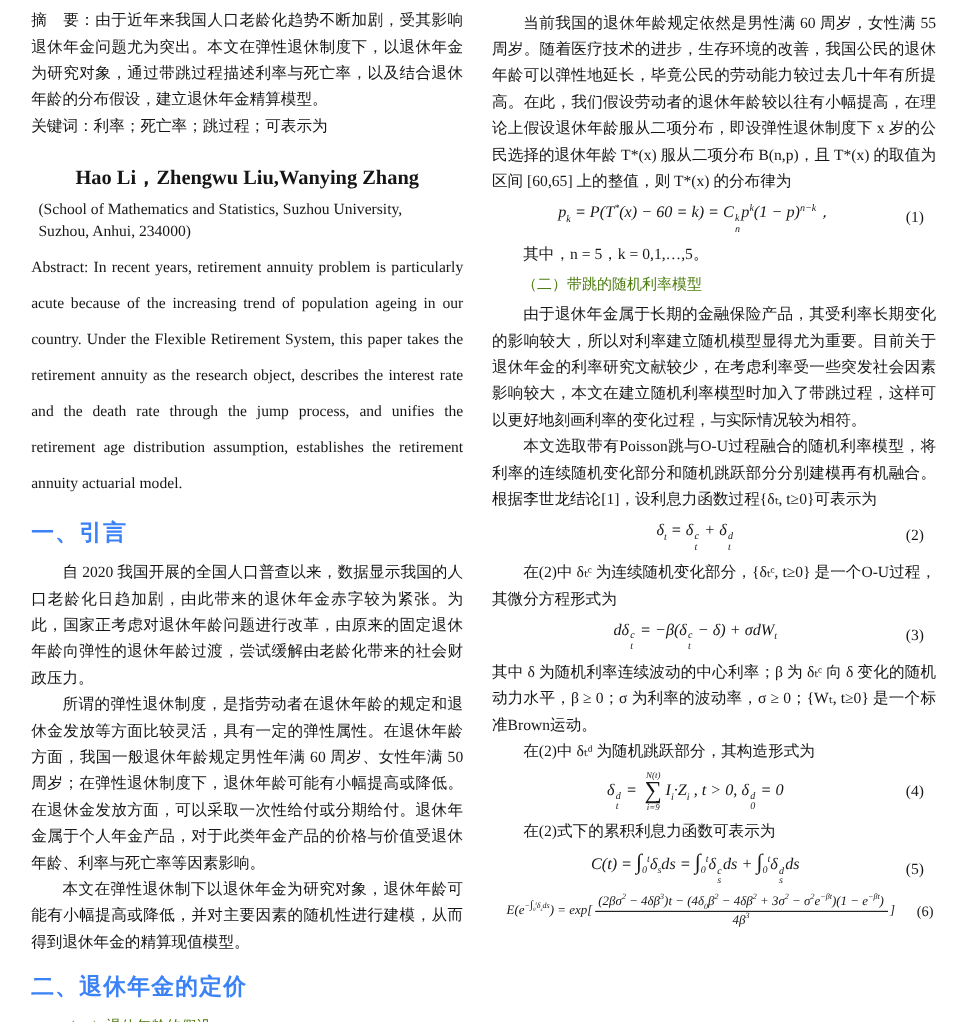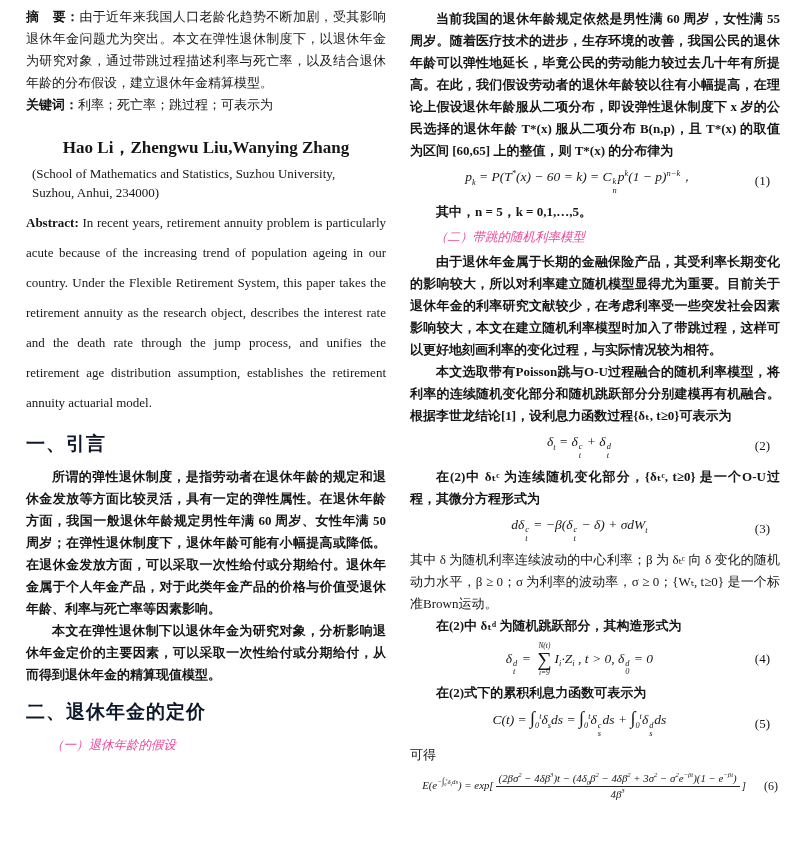--- a/index.html
+++ b/index.html
@@ -8,32 +8,32 @@
     margin:0 auto;background:#ffffff;color:#161616;
     display:flex;gap:24px;padding:6px 20px 0 26px;
     font-family:"Liberation Serif","DejaVu Serif",serif;
   }
   .col{box-sizing:border-box;}
   .col.left{width:360px;flex:none;}
   .col.right{width:370px;flex:none;padding-top:2px;}
 
   p{margin:0;}
   .cn{font-size:13px;line-height:22px;text-align:justify;}
-  .indent{text-indent:2em;font-weight:bold;}
+  .indent{text-indent:2em;}
   .en{font-size:13px;line-height:30px;text-align:justify;}
-  .lbl{font-weight:bold;}
+  .lbl{font-weight:normal;}
   .abs-blk{margin-bottom:0;}
 
   .authors{font-size:17px;font-weight:bold;text-align:center;
     margin:20px 0 5px 0;font-family:"Liberation Serif","DejaVu Serif",serif;}
   .affil{font-size:13px;line-height:19px;text-align:left;margin:0 6px 6px 6px;}
 
-  .sec{font-size:19px;font-weight:700;margin:13px 0 9px 0;color:#0f172a;
+  .sec{font-size:19px;font-weight:700;margin:13px 0 9px 0;color:#3b82f6;
     font-family:"Liberation Sans","DejaVu Sans",sans-serif;letter-spacing:1px;}
-  .subsec{font-size:12.5px;line-height:22px;text-indent:2em;margin:3px 0;color:#ec4899;font-style:italic;}
+  .subsec{font-size:12.5px;line-height:22px;text-indent:2em;margin:3px 0;color:#4d7c0f;}
 
   .eq-row{display:flex;align-items:center;gap:6px;margin:5px 0;}
   .eq-math{flex:1;text-align:center;font-style:italic;font-size:13.5px;line-height:1.5;
     font-family:"Liberation Serif","DejaVu Serif",serif;}
   .eq-num{font-style:normal;font-size:13px;flex:none;padding-right:10px;}
   .eq-row.small .eq-math{font-size:10.8px;}
   .eq-row.small .eq-num{font-size:12px;padding-right:2px;}
 
   .eq-math sup,.eq-math sub{font-size:62%;line-height:0;}
   .stack{display:inline-flex;flex-direction:column;align-items:flex-start;
@@ -56,22 +56,23 @@
   <div class="col left">
     <p class="cn abs-blk"><b class="lbl">摘　要：</b><span>由于近年来我国人口老龄化趋势不断加剧，受其影响退休年金问题尤为突出。本文在弹性退休制度下，以退休年金为研究对象，通过带跳过程描述利率与死亡率，以及结合退休年龄的分布假设，建立退休年金精算模型。</span></p>
     <p class="cn"><b class="lbl">关键词：</b><span>利率；死亡率；跳过程；可表示为</span></p>
 
     <div class="authors">Hao Li，Zhengwu Liu,Wanying Zhang</div>
     <p class="affil">(School of Mathematics and Statistics, Suzhou University, Suzhou, Anhui, 234000)</p>
 
     <p class="en"><b class="lbl">Abstract:</b><span> In recent years, retirement annuity problem is particularly acute because of the increasing trend of population ageing in our country. Under the Flexible Retirement System, this paper takes the retirement annuity as the research object, describes the interest rate and the death rate through the jump process, and unifies the retirement age distribution assumption, establishes the retirement annuity actuarial model.</span></p>
 
     <div class="sec">一、引言</div>
+    <p class="cn indent">自 2020 我国开展的全国人口普查以来，数据显示我国的人口老龄化日趋加剧，由此带来的退休年金赤字较为紧张。为此，国家正考虑对退休年龄问题进行改革，由原来的固定退休年龄向弹性的退休年龄过渡，尝试缓解由老龄化带来的社会财政压力。</p>
     <p class="cn indent">所谓的弹性退休制度，是指劳动者在退休年龄的规定和退休金发放等方面比较灵活，具有一定的弹性属性。在退休年龄方面，我国一般退休年龄规定男性年满 60 周岁、女性年满 50 周岁；在弹性退休制度下，退休年龄可能有小幅提高或降低。在退休金发放方面，可以采取一次性给付或分期给付。退休年金属于个人年金产品，对于此类年金产品的价格与价值受退休年龄、利率与死亡率等因素影响。</p>
-    <p class="cn indent">本文在弹性退休制下以退休年金为研究对象，分析影响退休年金定价的主要因素，可以采取一次性给付或分期给付，从而得到退休年金的精算现值模型。</p>
+    <p class="cn indent">本文在弹性退休制下以退休年金为研究对象，退休年龄可能有小幅提高或降低，并对主要因素的随机性进行建模，从而得到退休年金的精算现值模型。</p>
 
     <div class="sec">二、退休年金的定价</div>
     <p class="subsec">（一）退休年龄的假设</p>
   </div>
 
   <div class="col right">
     <p class="cn indent">当前我国的退休年龄规定依然是男性满 60 周岁，女性满 55 周岁。随着医疗技术的进步，生存环境的改善，我国公民的退休年龄可以弹性地延长，毕竟公民的劳动能力较过去几十年有所提高。在此，我们假设劳动者的退休年龄较以往有小幅提高，在理论上假设退休年龄服从二项分布，即设弹性退休制度下 x 岁的公民选择的退休年龄 T*(x) 服从二项分布 B(n,p)，且 T*(x) 的取值为区间 [60,65] 上的整值，则 T*(x) 的分布律为</p>
 
     <div class="eq-row">
       <span class="eq-math">p<sub>k</sub> = P(T<sup>*</sup>(x) − 60 = k) = C<span class="stack">
@@ -134,21 +135,20 @@
       <span class="eq-math">C(t) = <span class="int">∫</span><sub>0</sub><sup>t</sup>δ<sub>s</sub>ds = <span class="int">∫</span><sub>0</sub><sup>t</sup>δ<span class="stack">
             <span class="st">c</span>
             <span class="sb">s</span>
           </span>ds + <span class="int">∫</span><sub>0</sub><sup>t</sup>δ<span class="stack">
             <span class="st">d</span>
             <span class="sb">s</span>
           </span>ds</span>
       <span class="eq-num">(5)</span>
     </div>
 
-    <p class="cn">可得</p>
 
     <div class="eq-row small">
       <span class="eq-math">E(e<sup>−<span class="int">∫</span><sub>0</sub><sup>t</sup>δ<sub>s</sub>ds</sup>) = exp[<span class="frac">
             <span class="num">(2βσ<sup>2</sup> − 4δβ<sup>3</sup>)t − (4δ<sub>0</sub>β<sup>2</sup> − 4δβ<sup>2</sup> + 3σ<sup>2</sup> − σ<sup>2</sup>e<sup>−βt</sup>)(1 − e<sup>−βt</sup>)</span>
             <span class="den">4β<sup>3</sup></span>
           </span>]</span>
       <span class="eq-num">(6)</span>
     </div>
   </div>
 

